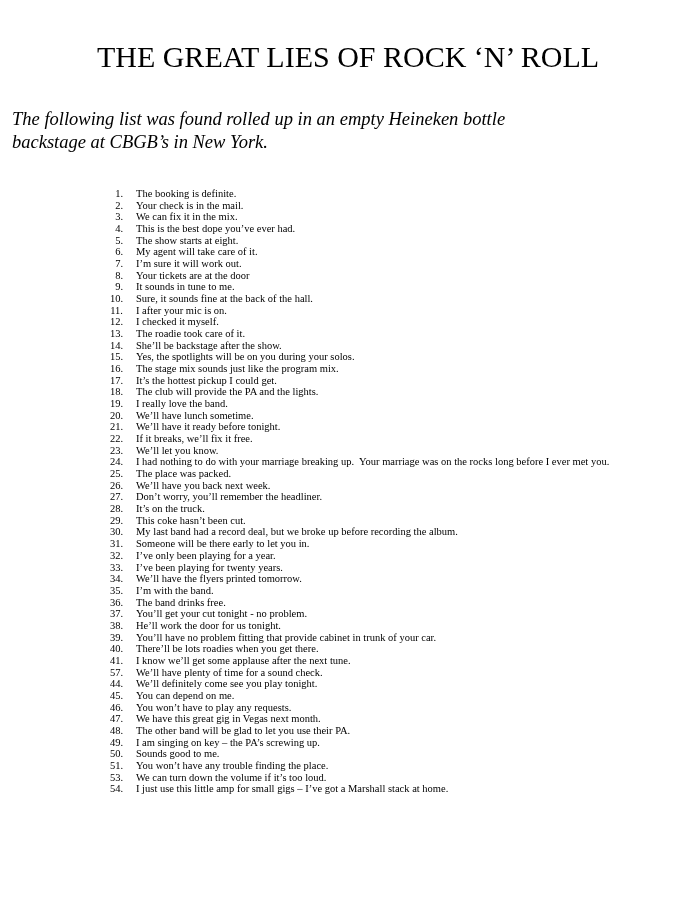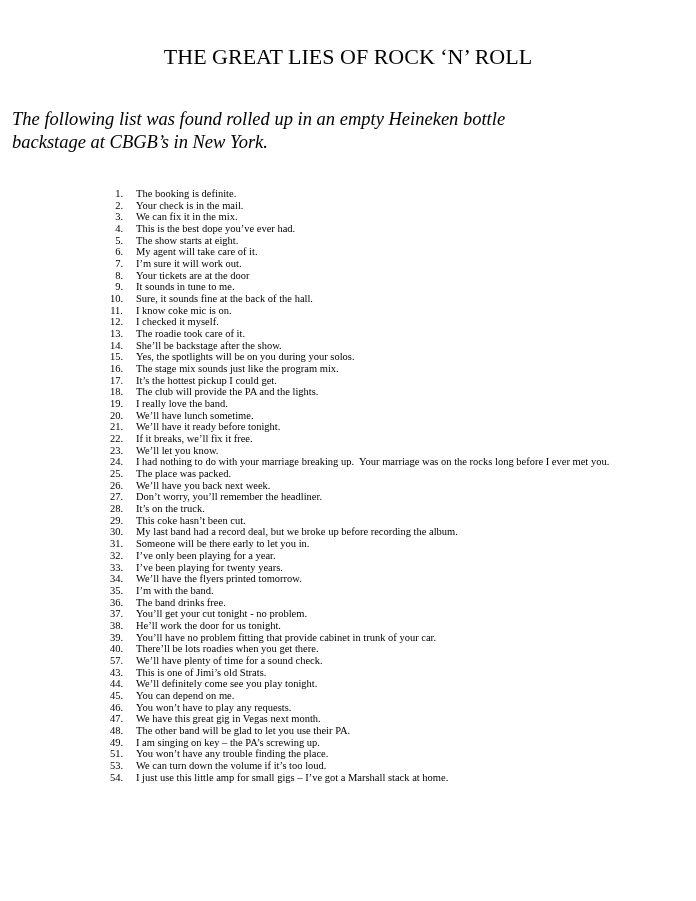--- a/index.html
+++ b/index.html
@@ -13,21 +13,21 @@
     width: 696px; height: 901px;
     background: #ffffff;
     color: #000000;
     overflow: hidden;
   }
   .title {
     position: absolute;
     top: 38px; left: 0; width: 100%;
     margin: 0;
     text-align: center;
-    font-size: 22px;
+    font-size: 30px;
     font-weight: normal;
     line-height: 38px;
     white-space: nowrap;
   }
   .subtitle {
     position: absolute;
     top: 108px; left: 12px; width: 100%;
     text-align: left;
     font-style: italic;
     font-size: 18.5px;
@@ -72,21 +72,21 @@
       <li class="item"><span class="num">1.</span><span class="txt">The booking is definite.</span></li>
       <li class="item"><span class="num">2.</span><span class="txt">Your check is in the mail.</span></li>
       <li class="item"><span class="num">3.</span><span class="txt">We can fix it in the mix.</span></li>
       <li class="item"><span class="num">4.</span><span class="txt">This is the best dope you’ve ever had.</span></li>
       <li class="item"><span class="num">5.</span><span class="txt">The show starts at eight.</span></li>
       <li class="item"><span class="num">6.</span><span class="txt">My agent will take care of it.</span></li>
       <li class="item"><span class="num">7.</span><span class="txt">I’m sure it will work out.</span></li>
       <li class="item"><span class="num">8.</span><span class="txt">Your tickets are at the door</span></li>
       <li class="item"><span class="num">9.</span><span class="txt">It sounds in tune to me.</span></li>
       <li class="item"><span class="num">10.</span><span class="txt">Sure, it sounds fine at the back of the hall.</span></li>
-      <li class="item"><span class="num">11.</span><span class="txt">I know coke mic is on.</span></li>
+      <li class="item"><span class="num">11.</span><span class="txt">I after your mic is on.</span></li>
       <li class="item"><span class="num">12.</span><span class="txt">I checked it myself.</span></li>
       <li class="item"><span class="num">13.</span><span class="txt">The roadie took care of it.</span></li>
       <li class="item"><span class="num">14.</span><span class="txt">She’ll be backstage after the show.</span></li>
       <li class="item"><span class="num">15.</span><span class="txt">Yes, the spotlights will be on you during your solos.</span></li>
       <li class="item"><span class="num">16.</span><span class="txt">The stage mix sounds just like the program mix.</span></li>
       <li class="item"><span class="num">17.</span><span class="txt">It’s the hottest pickup I could get.</span></li>
       <li class="item"><span class="num">18.</span><span class="txt">The club will provide the PA and the lights.</span></li>
       <li class="item"><span class="num">19.</span><span class="txt">I really love the band.</span></li>
       <li class="item"><span class="num">20.</span><span class="txt">We’ll have lunch sometime.</span></li>
       <li class="item"><span class="num">21.</span><span class="txt">We’ll have it ready before tonight.</span></li>
@@ -102,25 +102,26 @@
       <li class="item"><span class="num">31.</span><span class="txt">Someone will be there early to let you in.</span></li>
       <li class="item"><span class="num">32.</span><span class="txt">I’ve only been playing for a year.</span></li>
       <li class="item"><span class="num">33.</span><span class="txt">I’ve been playing for twenty years.</span></li>
       <li class="item"><span class="num">34.</span><span class="txt">We’ll have the flyers printed tomorrow.</span></li>
       <li class="item"><span class="num">35.</span><span class="txt">I’m with the band.</span></li>
       <li class="item"><span class="num">36.</span><span class="txt">The band drinks free.</span></li>
       <li class="item"><span class="num">37.</span><span class="txt">You’ll get your cut tonight - no problem.</span></li>
       <li class="item"><span class="num">38.</span><span class="txt">He’ll work the door for us tonight.</span></li>
       <li class="item"><span class="num">39.</span><span class="txt">You’ll have no problem fitting that provide cabinet in trunk of your car.</span></li>
       <li class="item"><span class="num">40.</span><span class="txt">There’ll be lots roadies when you get there.</span></li>
+      <li class="item"><span class="num">41.</span><span class="txt">I know we’ll get some applause after the next tune.</span></li>
       <li class="item"><span class="num">57.</span><span class="txt">We’ll have plenty of time for a sound check.</span></li>
-      <li class="item"><span class="num">43.</span><span class="txt">This is one of Jimi’s old Strats.</span></li>
       <li class="item"><span class="num">44.</span><span class="txt">We’ll definitely come see you play tonight.</span></li>
       <li class="item"><span class="num">45.</span><span class="txt">You can depend on me.</span></li>
       <li class="item"><span class="num">46.</span><span class="txt">You won’t have to play any requests.</span></li>
       <li class="item"><span class="num">47.</span><span class="txt">We have this great gig in Vegas next month.</span></li>
       <li class="item"><span class="num">48.</span><span class="txt">The other band will be glad to let you use their PA.</span></li>
       <li class="item"><span class="num">49.</span><span class="txt">I am singing on key – the PA’s screwing up.</span></li>
+      <li class="item"><span class="num">50.</span><span class="txt">Sounds good to me.</span></li>
       <li class="item"><span class="num">51.</span><span class="txt">You won’t have any trouble finding the place.</span></li>
       <li class="item"><span class="num">53.</span><span class="txt">We can turn down the volume if it’s too loud.</span></li>
       <li class="item"><span class="num">54.</span><span class="txt">I just use this little amp for small gigs – I’ve got a Marshall stack at home.</span></li>
     </ol>
 </div>
 
 </body></html>

